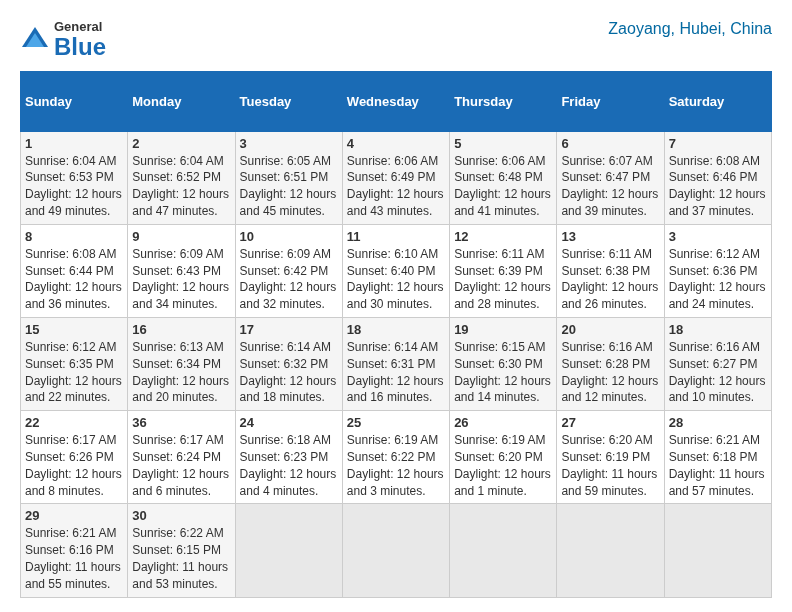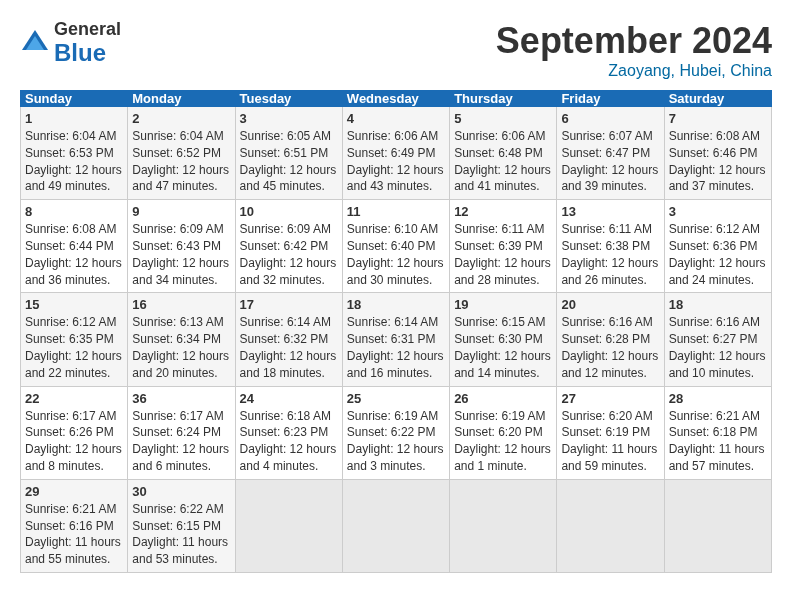--- a/index.html
+++ b/index.html
@@ -19,21 +19,21 @@
     .logo {
       display: flex;
       align-items: center;
     }
     .logo-text {
       display: flex;
       flex-direction: column;
       line-height: 1.1;
     }
     .logo-general {
-      font-size: 18px;
+      font-size: 13px;
       font-weight: bold;
       color: #333;
     }
     .logo-blue {
       font-size: 24px;
       font-weight: bold;
       color: #1a6bb5;
     }
     .logo-icon {
       width: 30px;
@@ -54,21 +54,21 @@
     }
     table {
       width: 100%;
       border-collapse: collapse;
     }
     thead tr th {
       background-color: #1a6bb5;
       color: #fff;
       font-size: 13px;
       font-weight: bold;
-      padding: 0 4px;
+      padding: 22px 4px;
       text-align: left;
       border: 1px solid #1a6bb5;
     }
     tbody tr td {
       border: 1px solid #ccc;
       padding: 4px 4px;
       vertical-align: top;
       font-size: 10.5px;
       color: #333;
       background: #fff;
@@ -103,21 +103,20 @@
     <svg class="logo-icon" viewBox="0 0 30 30">
       <polygon points="15,2 28,22 2,22" fill="#1a6bb5"></polygon>
       <polygon points="15,8 24,22 6,22" fill="#4da6e8"></polygon>
     </svg>
     <div class="logo-text">
       <span class="logo-general">General</span>
       <span class="logo-blue">Blue</span>
     </div>
   </div>
   <div class="title-block">
-    <div class="month-title">September 2024</div>
     <div class="location">Zaoyang, Hubei, China</div>
   </div>
 </div>
 
 <table>
   <thead>
     <tr>
     <th>Sunday</th>
         <th>Monday</th>
         <th>Tuesday</th>

